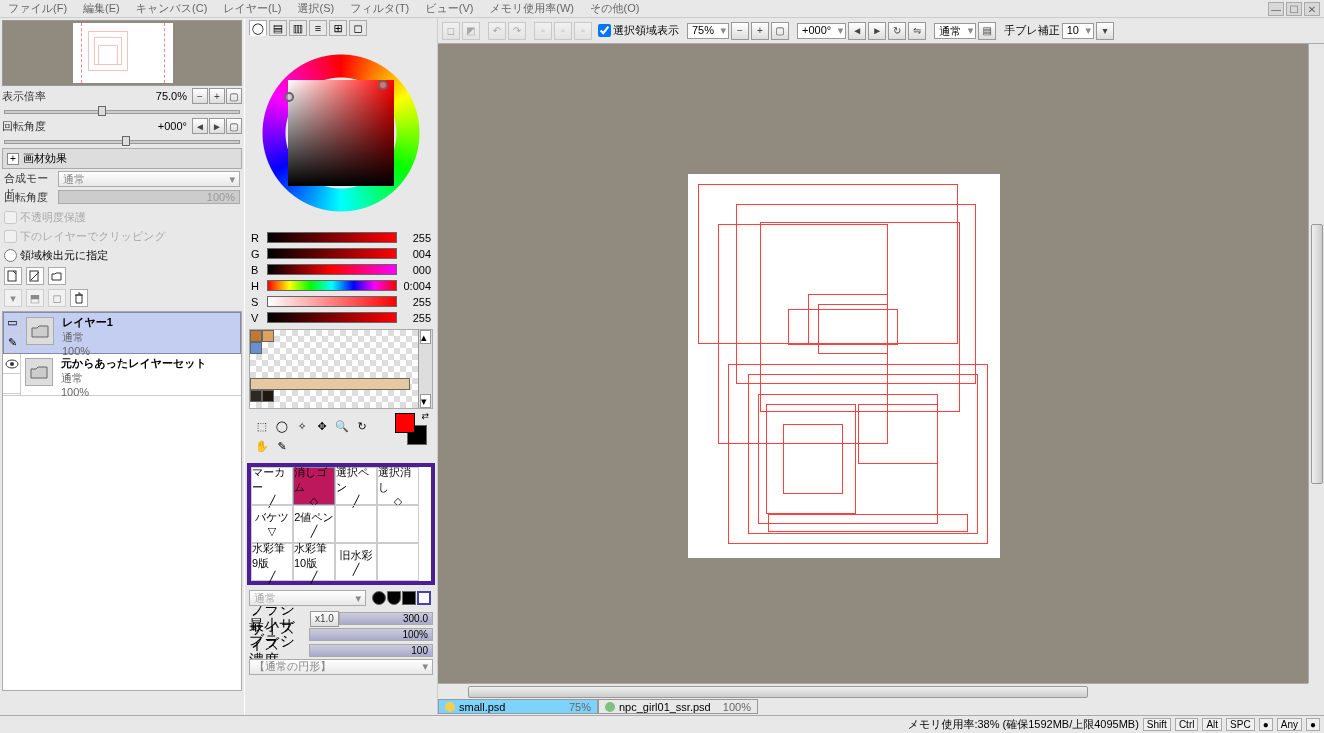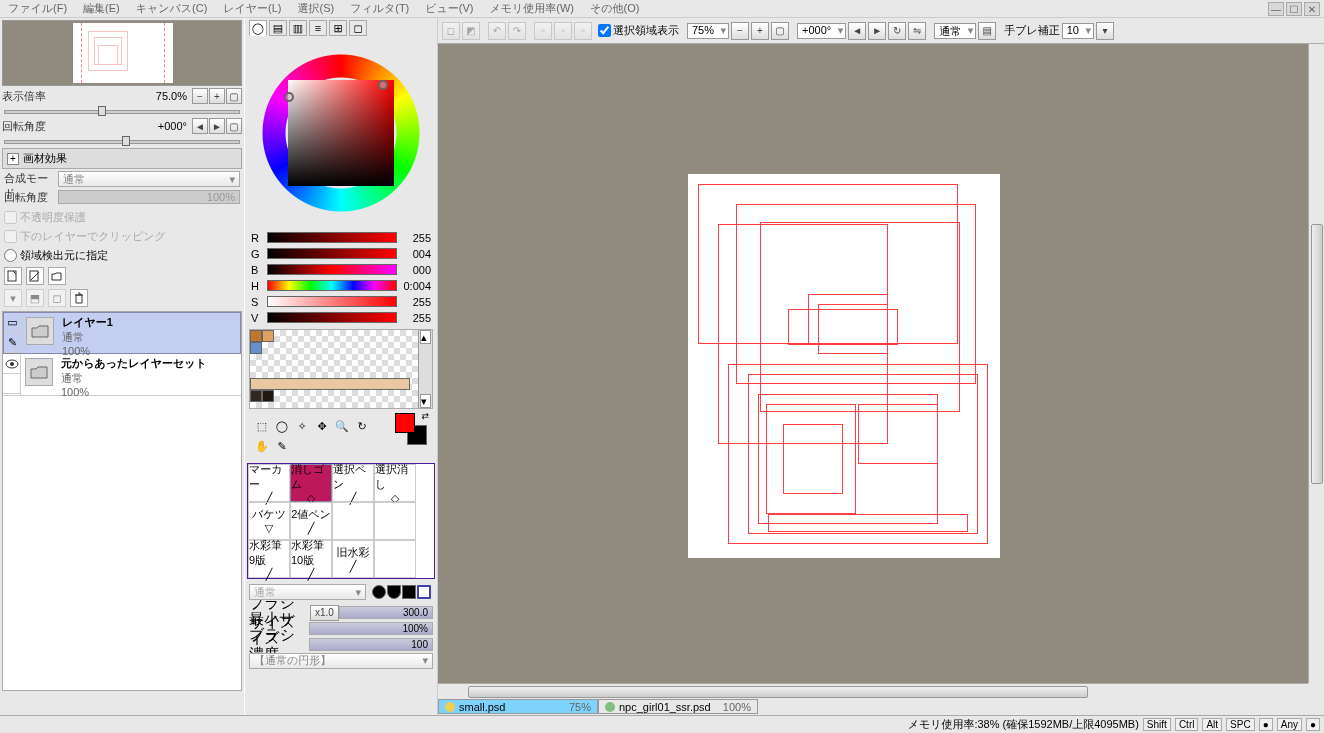--- a/index.html
+++ b/index.html
@@ -60,21 +60,21 @@
 .rgb-bar{flex:1;height:11px;margin:0 4px;border:1px solid #666;position:relative}
 .rgb-val{width:30px;text-align:right;font-size:11px}
 .swatch-area{margin:4px;height:80px;border:1px solid #aaa;background:repeating-conic-gradient(#ddd 0 25%,#fff 0 50%) 0 0/12px 12px;position:relative}
 .sw{position:absolute;width:12px;height:12px;border:1px solid #666}
 .sw-scroll{position:absolute;right:0;top:0;bottom:0;width:14px;background:#ddd;border-left:1px solid #999}
 .tools{margin:4px;display:flex;flex-wrap:wrap;gap:2px}
 .tool{width:18px;height:18px;border:1px solid transparent;display:flex;align-items:center;justify-content:center}
 .fgbg{position:relative;width:32px;height:32px}
 .fg{position:absolute;width:20px;height:20px;background:red;border:1px solid #000;z-index:2}
 .bg{position:absolute;width:20px;height:20px;background:#000;border:1px solid #666;right:0;bottom:0}
-.brush-grid{display:flex;flex-wrap:wrap;margin:2px;border:1px solid #4c1d95;background:#fff}
+.brush-grid{display:flex;flex-wrap:wrap;margin:2px;border:4px solid #4c1d95;background:#fff}
 .brush-cell{width:42px;height:38px;border:1px solid #ccc;display:flex;flex-direction:column;align-items:center;justify-content:center;font-size:9px;position:relative}
 .brush-cell.act{background:#be185d;border-color:#88a}
 .brush-tips{display:flex;gap:1px;margin:2px;align-items:center}
 .btip{width:14px;height:14px;border:1px solid #666;background:#000;border-radius:0 0 50% 50%}
 .btip.sq{border-radius:0}
 .param-row{display:flex;align-items:center;margin:1px 4px;height:15px}
 .param-lbl{width:60px;font-size:15px}
 .param-bar{flex:1;height:13px;border:1px solid #aaa;background:linear-gradient(#eee,#ccc);position:relative}
 .param-bar .fill{position:absolute;inset:0;background:linear-gradient(#ccd,#aac)}
 .param-bar .txt{position:absolute;right:4px;font-size:10px}

